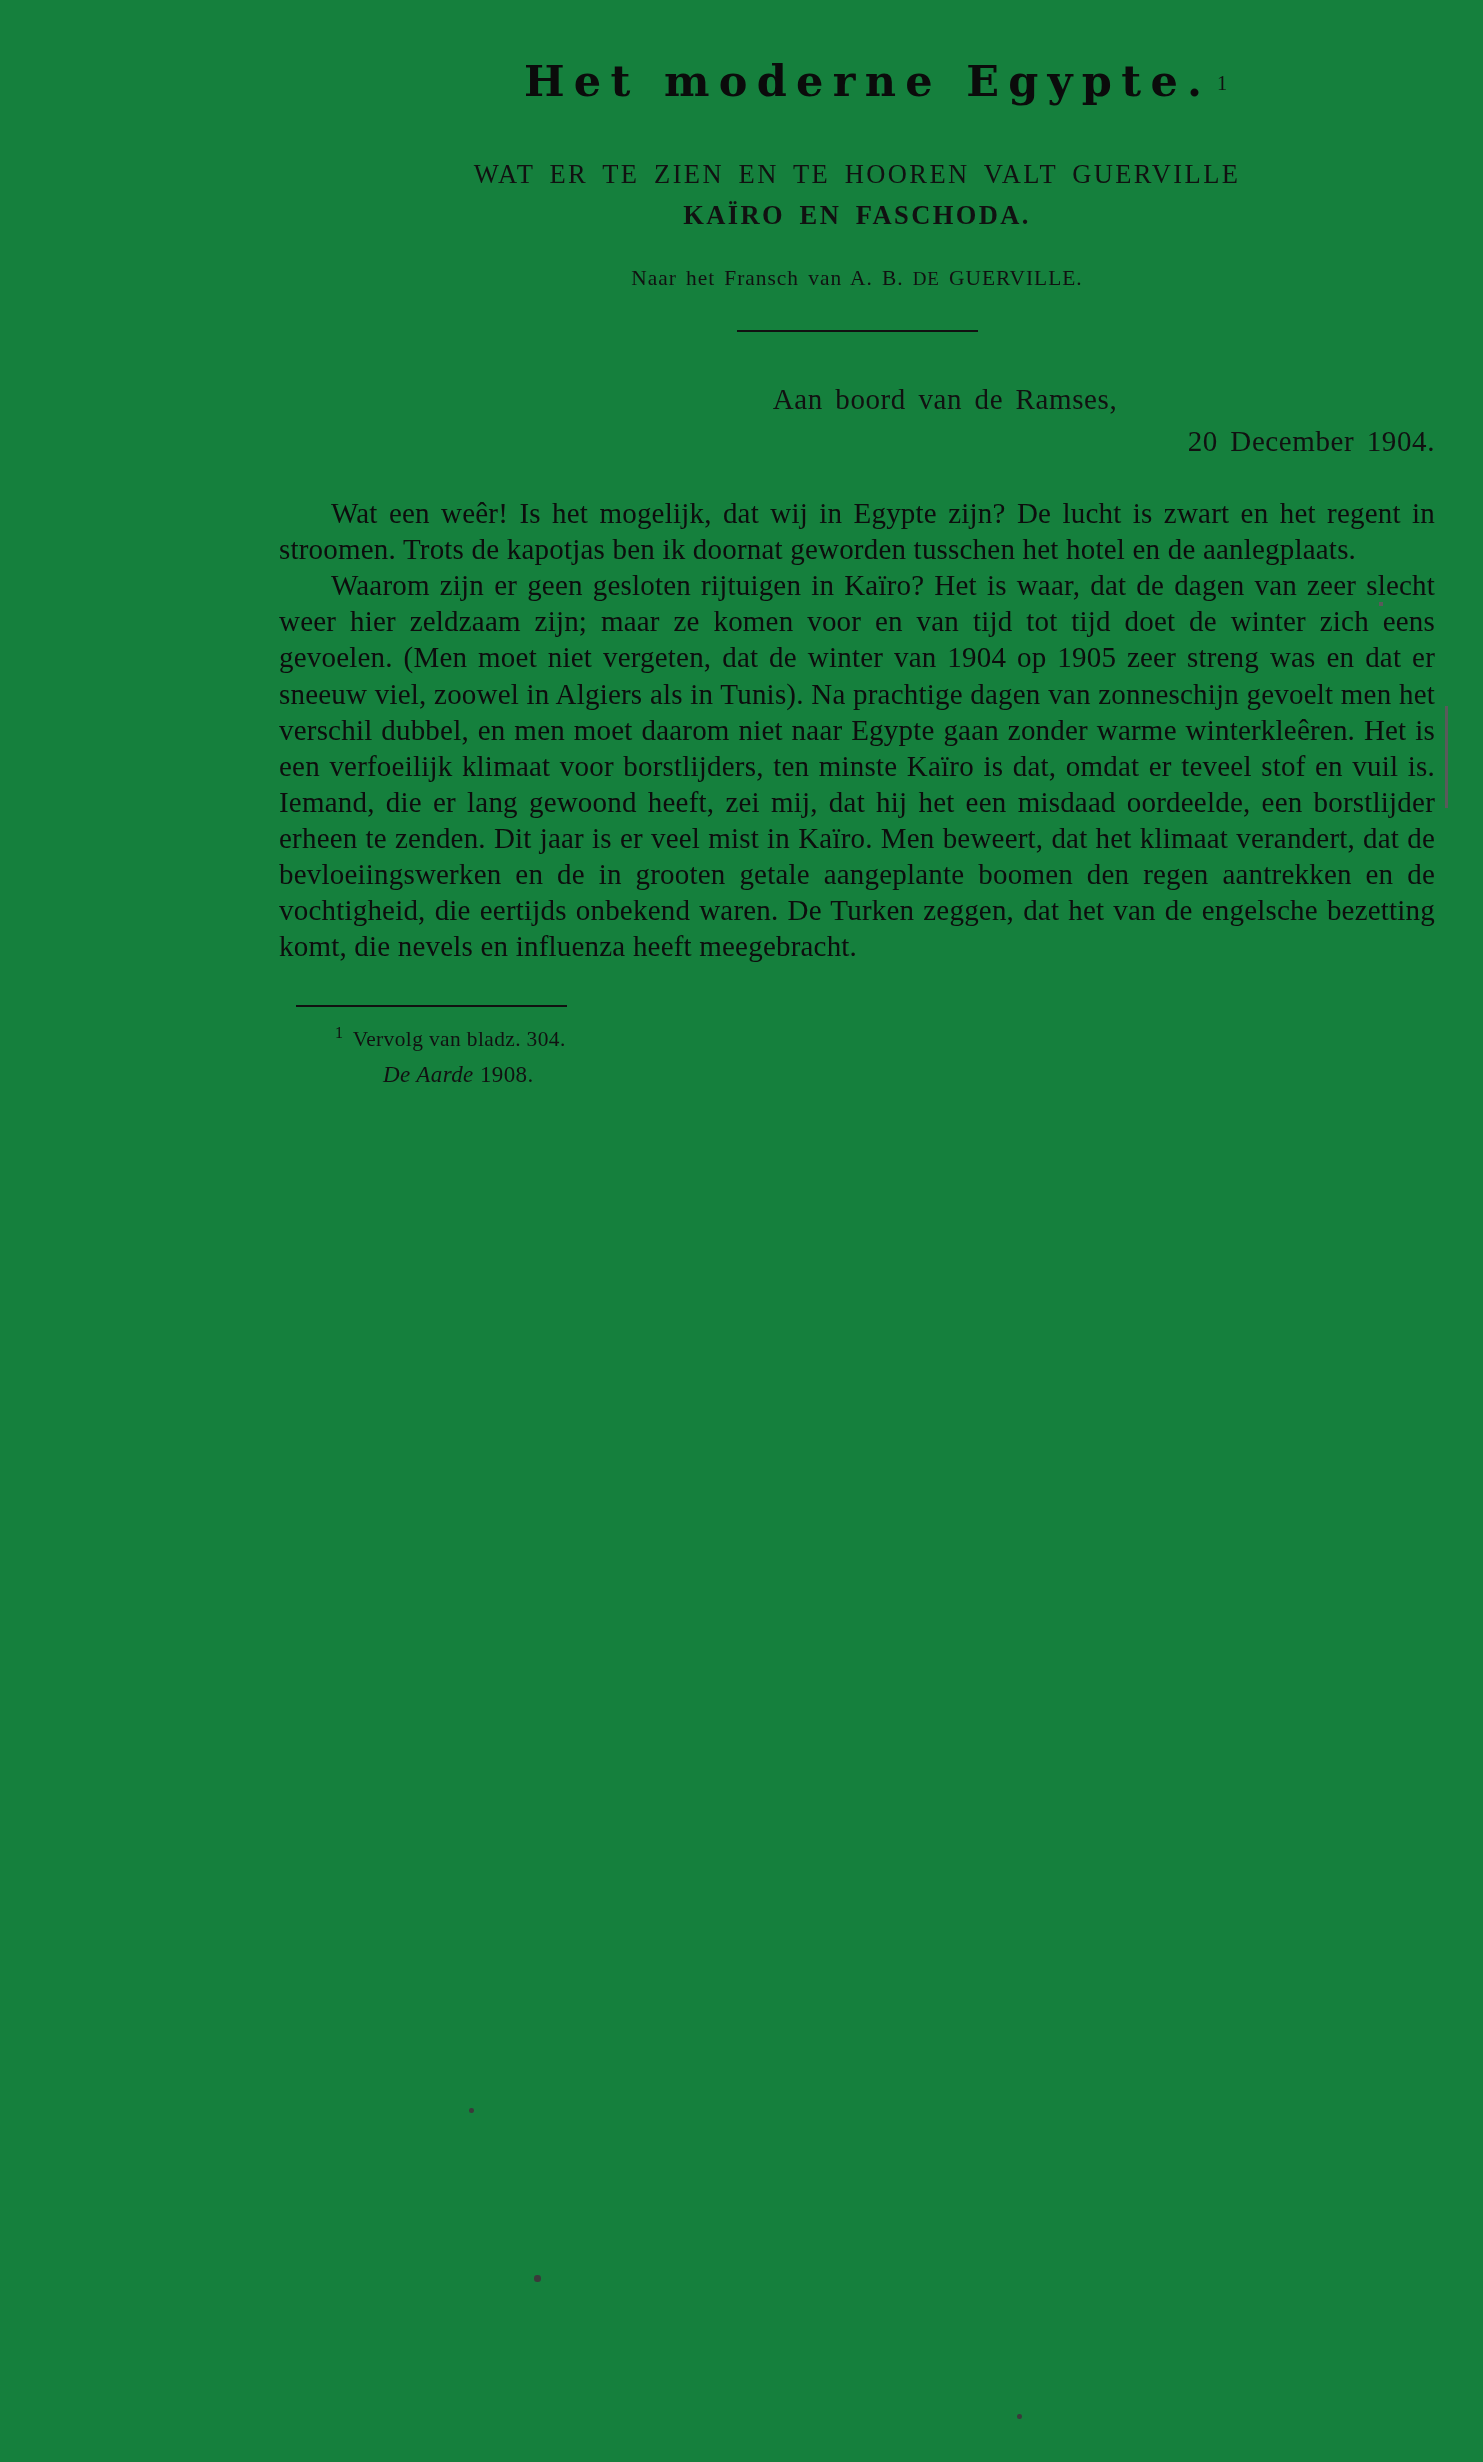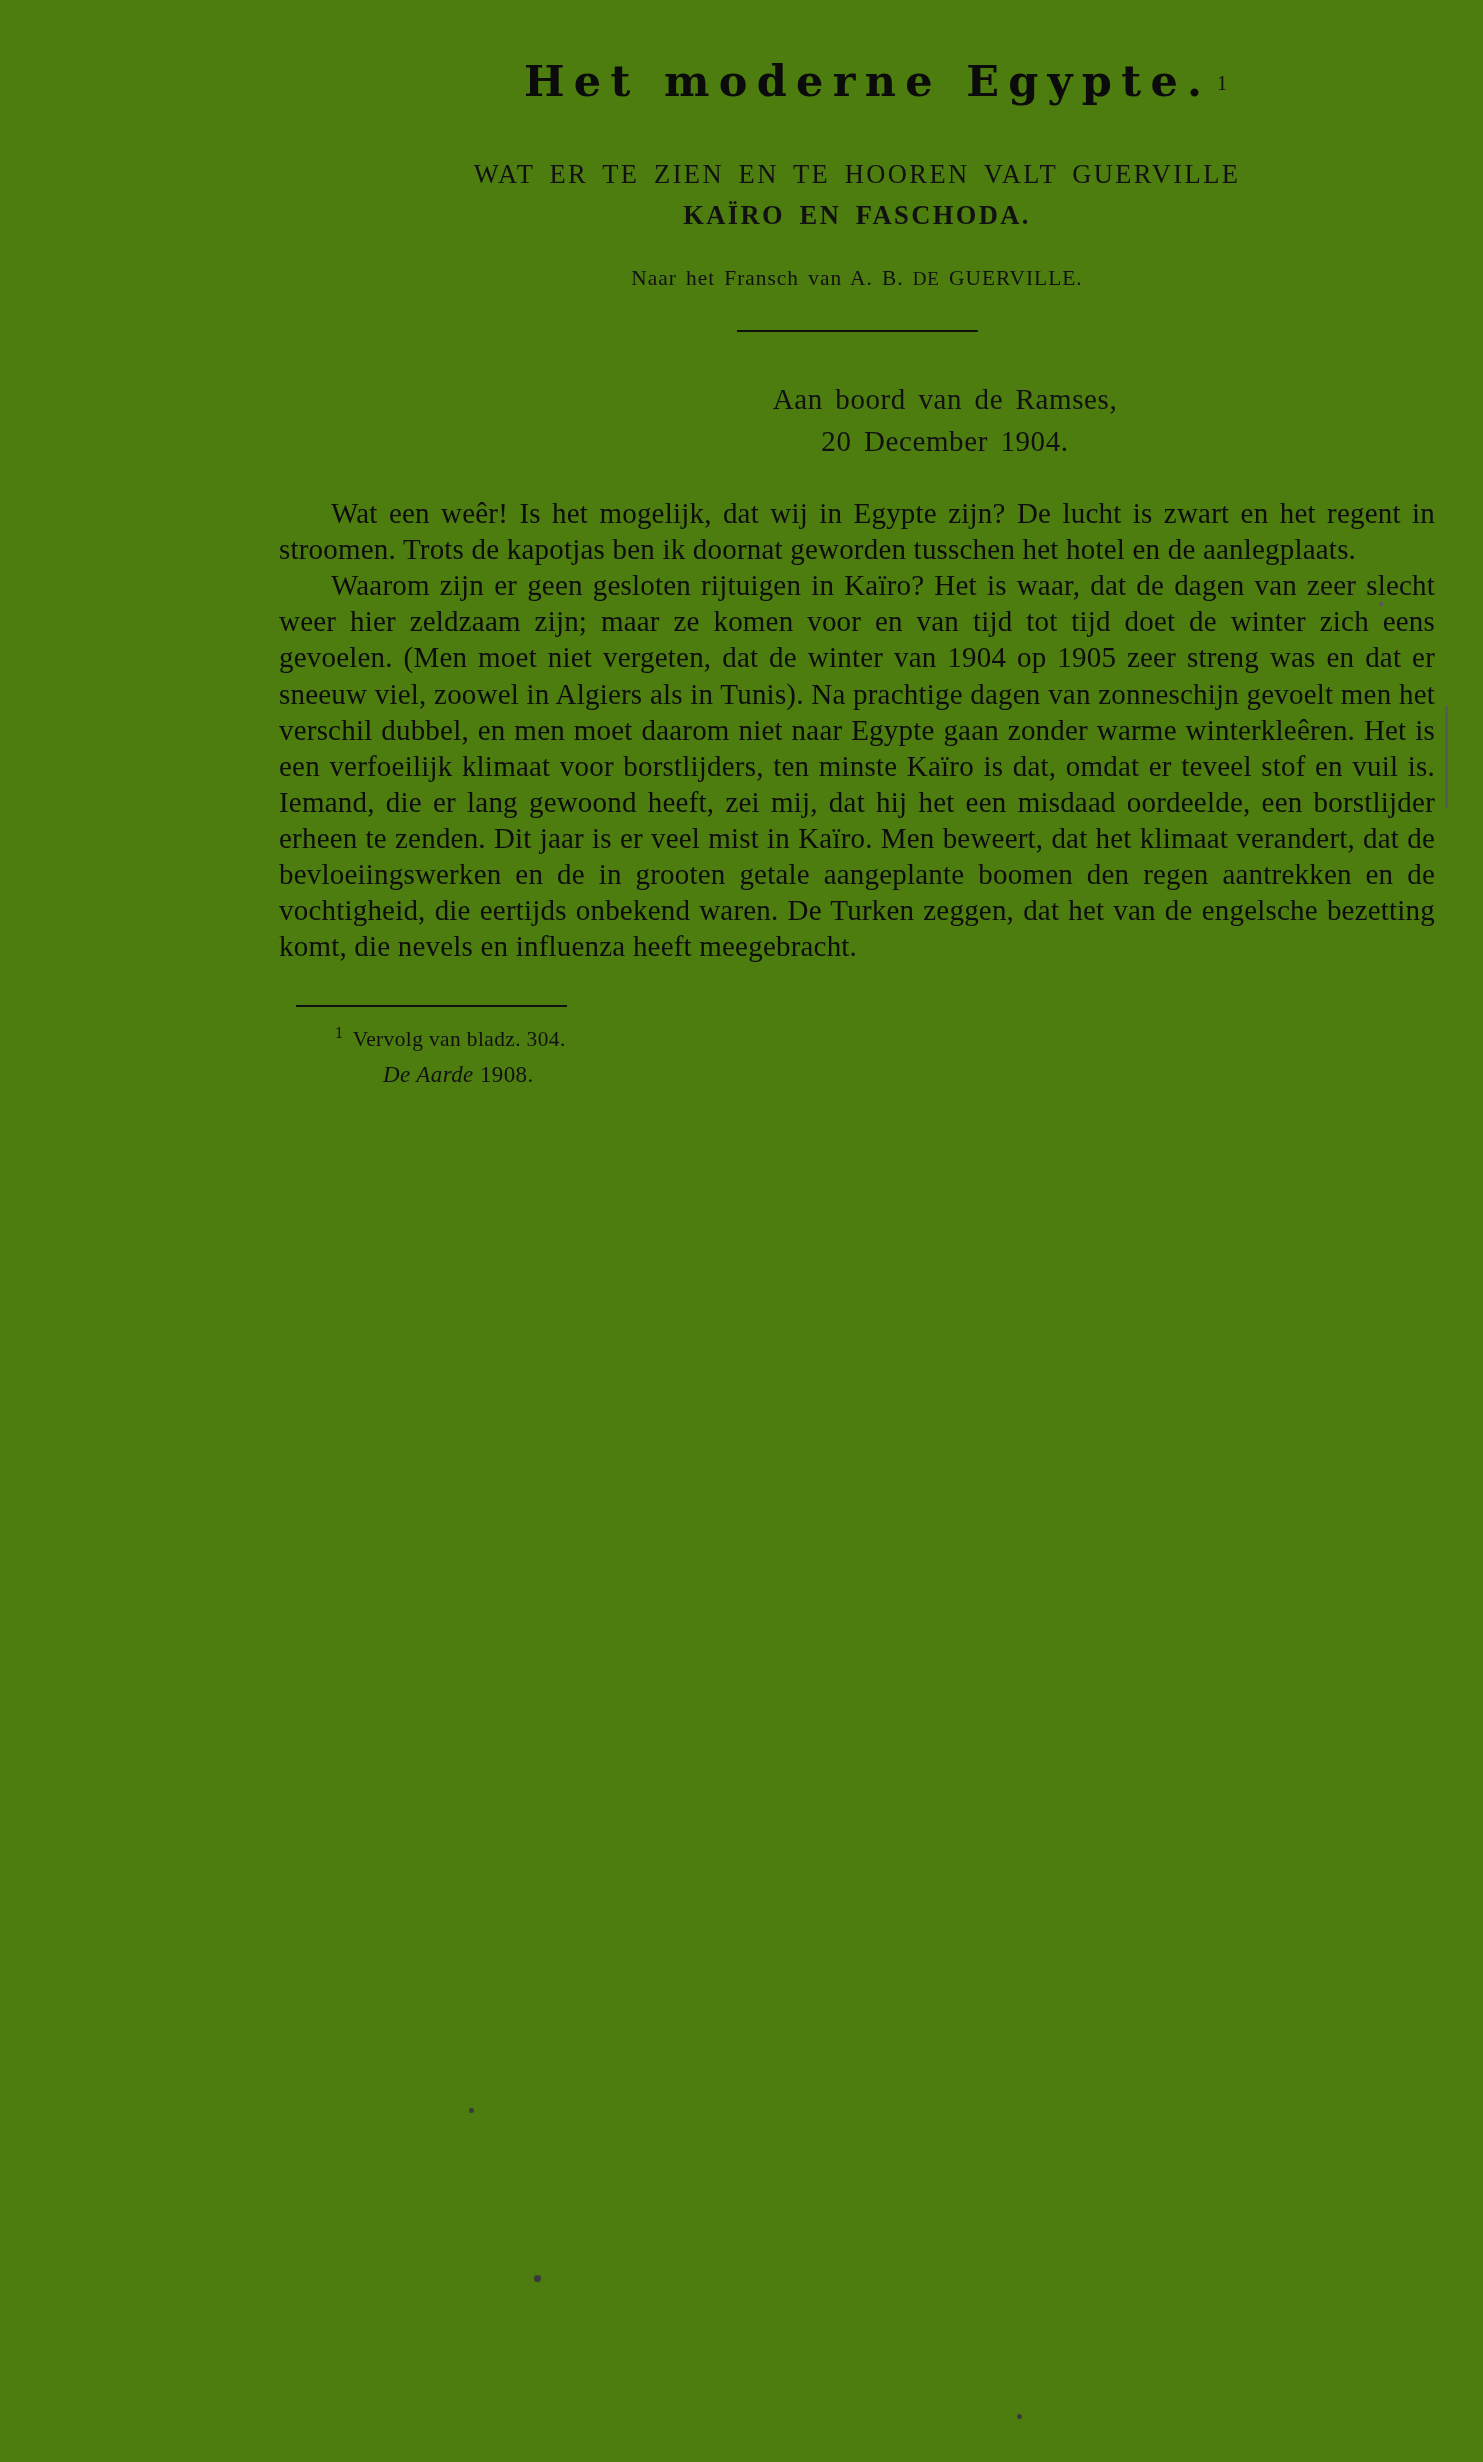--- a/index.html
+++ b/index.html
@@ -14,21 +14,21 @@
     color: #111111;
     position: relative;
     overflow: hidden;
   }
   .page {
     position: absolute;
     left: 0;
     top: 0;
     width: 1484px;
     height: 2462px;
-    background: #4d7c0f;
+    background: #15803d;
   }
   .content {
     position: absolute;
     left: 279px;
     top: 56px;
     width: 1156px;
   }
 
   
   .title-line {
@@ -93,21 +93,21 @@
   
   .dateline {
     margin-top: 46px;
     text-align: center;
     font-size: 29px;
     line-height: 1.45;
     letter-spacing: 0.6px;
     padding-left: 176px;
     word-spacing: 4.6px;
   }
-  .dateline .d2 { display: block; }
+  .dateline .d2 { display: block; text-align: right; }
 
   
   .body-text {
     margin-top: 33px;
     font-size: 29px;
     line-height: 1.245;
     text-align: justify;
     letter-spacing: 0.2px;
     color: #0d0d0d;
   }

